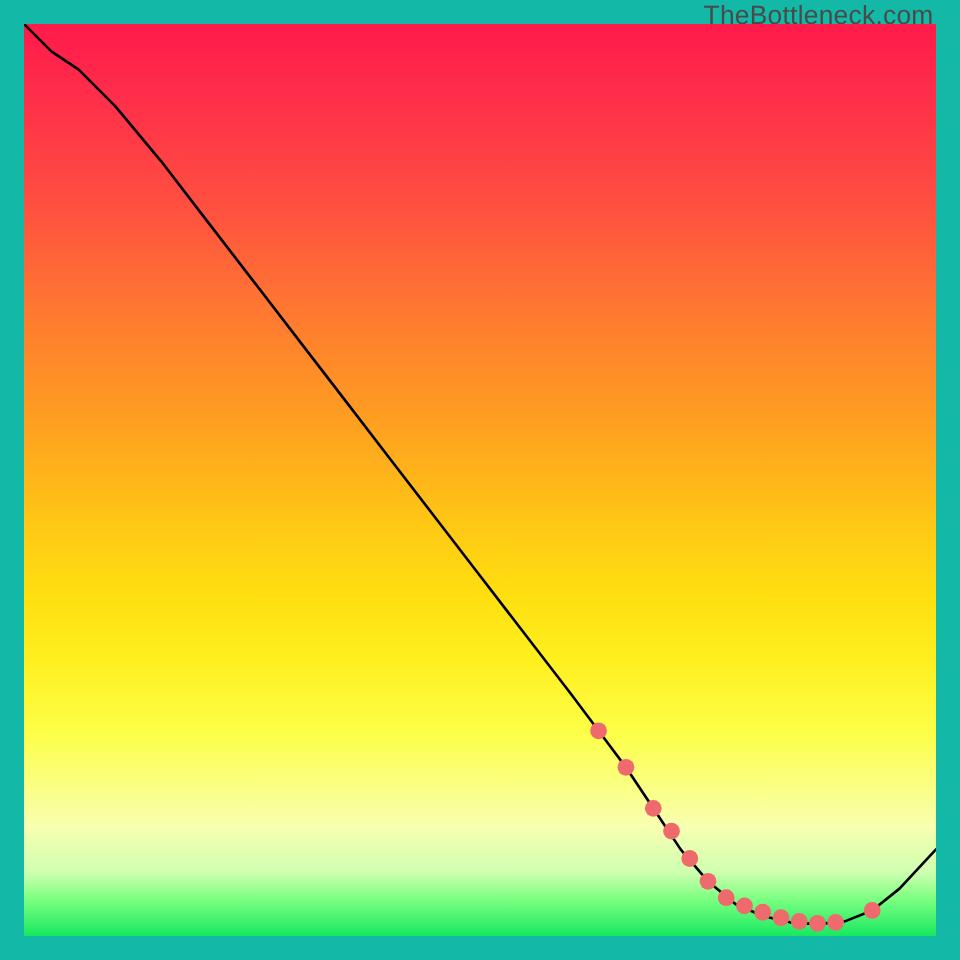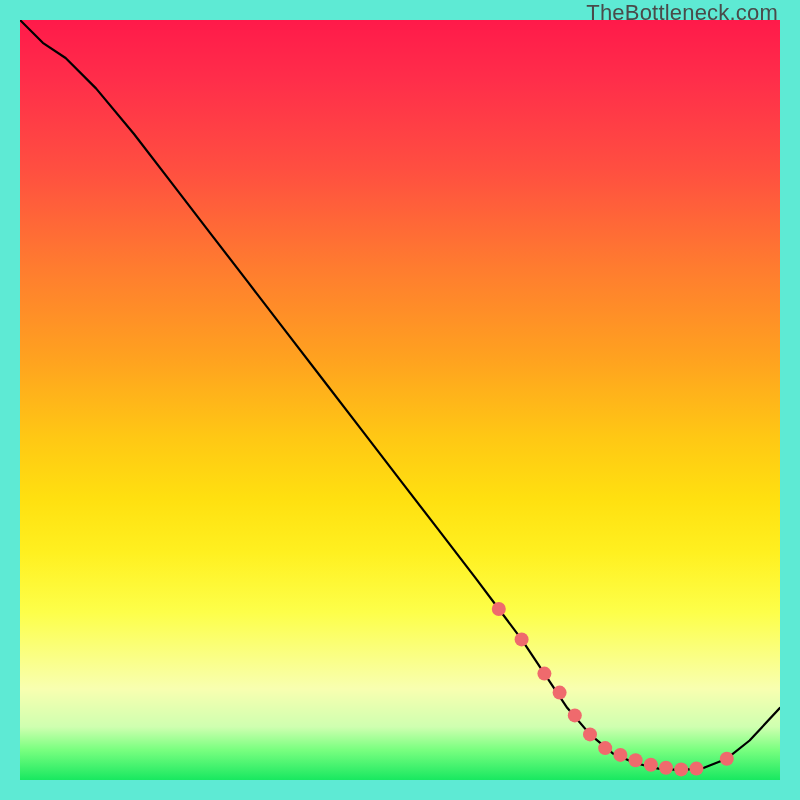--- a/index.html
+++ b/index.html
@@ -8,21 +8,21 @@
     width: 800px;
     height: 800px;
     background: #000;
     overflow: hidden;
     font-family: Arial, Helvetica, sans-serif;
   }
   .frame {
     position: relative;
     width: 800px;
     height: 800px;
-    background: #5eead4;
+    background: #14b8a6;
   }
   .plot-area {
     position: absolute;
     left: 20px;
     top: 20px;
     width: 760px;
     height: 760px;
     background: linear-gradient(to bottom,
       #ff1a4a 0%,
       #ff2e4a 8%,

